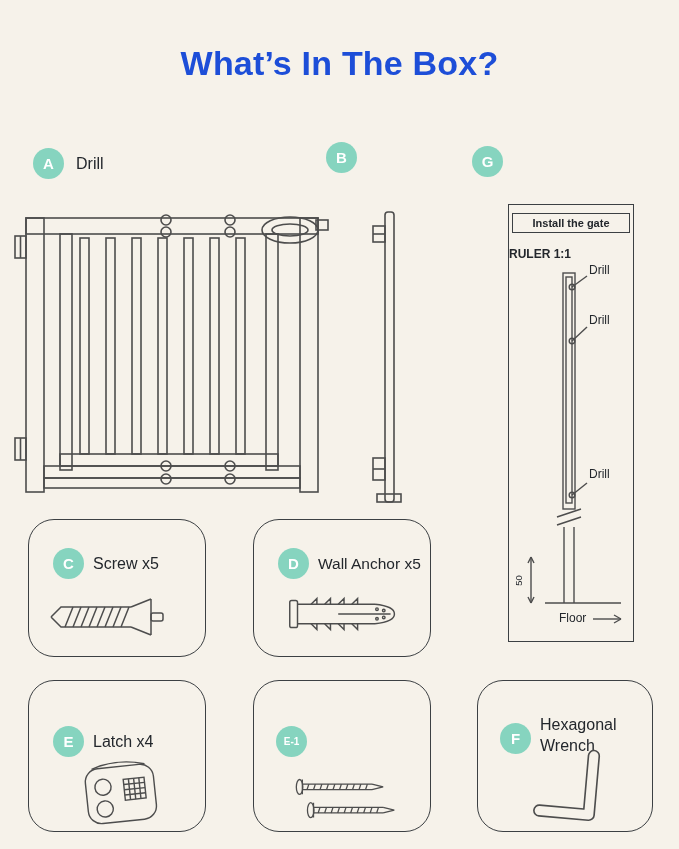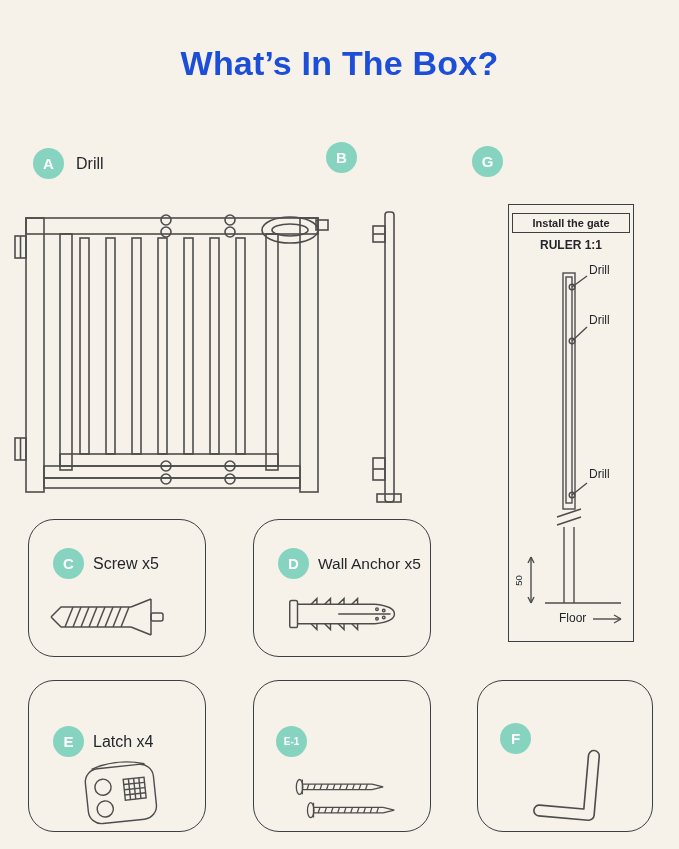--- a/index.html
+++ b/index.html
@@ -8,21 +8,21 @@
   .stage{position:relative;width:679px;height:849px;background:var(--bg);font-family:"Liberation Sans",sans-serif;color:var(--ink);overflow:hidden}
   .title{position:absolute;top:44px;left:0;width:100%;text-align:center;font-size:34px;font-weight:700;color:#1d4ed8;letter-spacing:.2px}
   .badge{position:absolute;width:31px;height:31px;border-radius:50%;background:var(--badge);color:#fff;font-weight:700;font-size:15px;display:flex;align-items:center;justify-content:center}
   .badge.sm{font-size:10px}
   .lbl{position:absolute;font-size:16px;line-height:21px;color:var(--ink)}
   .nowrap{white-space:nowrap}
   .card{position:absolute;border:1.6px solid var(--border);border-radius:26px}
   .abs{position:absolute}
   .paper{position:absolute;border:1.4px solid var(--border)}
   .paper-header{margin:8px 3px 0;border:1.2px solid var(--border);text-align:center;font-size:11px;font-weight:700;padding:3px 0}
-  .paper-ruler{text-align:center;font-size:12px;font-weight:700;margin-top:5px}
+  .paper-ruler{text-align:left;font-size:12px;font-weight:700;margin-top:14px}
   .drill{position:absolute;font-size:12px}
   .fifty{position:absolute;font-size:9.5px;transform:rotate(-90deg)}
   .floor{position:absolute;font-size:12px;font-weight:400}
   svg{display:block}
 </style>
 </head>
 <body>
 
 <div class="stage">
 
@@ -171,20 +171,21 @@
         <ellipse cx="22" cy="40" rx="3.5" ry="8"></ellipse>
         <path d="M25,32 V48 M25,37 H100 M25,43 H100"></path>
         <path d="M32,37 L30,43 M39,37 L37,43 M46,37 L44,43 M53,37 L51,43 M60,37 L58,43 M67,37 L65,43 M74,37 L72,43 M81,37 L79,43 M88,37 L86,43 M95,37 L93,43"></path>
         <path d="M100,37 L112,40 L100,43"></path>
       </g>
     </svg>
   </div>
 
   <div class="card" style="left:477px;top:680px;width:176px;height:152px">
     <div class="badge" style="left:22px;top:42px">F</div>
+    <div class="lbl" style="left:62px;top:33px;width:96px">Hexagonal Wrench</div>
     <svg class="abs" style="left:50px;top:62px" width="96" height="84" viewBox="0 0 100 88">
       <g transform="rotate(5 50 44)" fill="none" stroke-linecap="round" stroke-linejoin="round">
         <path d="M14,74 H66 V12" stroke="#4D4D4D" stroke-width="13"></path>
         <path d="M14,74 H66 V12" stroke="#F6F2EA" stroke-width="9.6"></path>
       </g>
     </svg>
   </div>
 
 </div>
 

